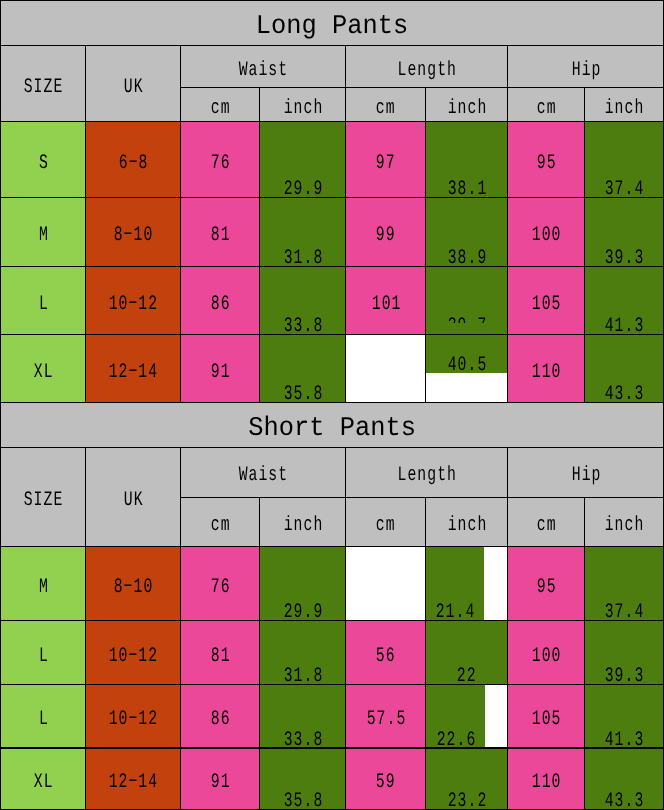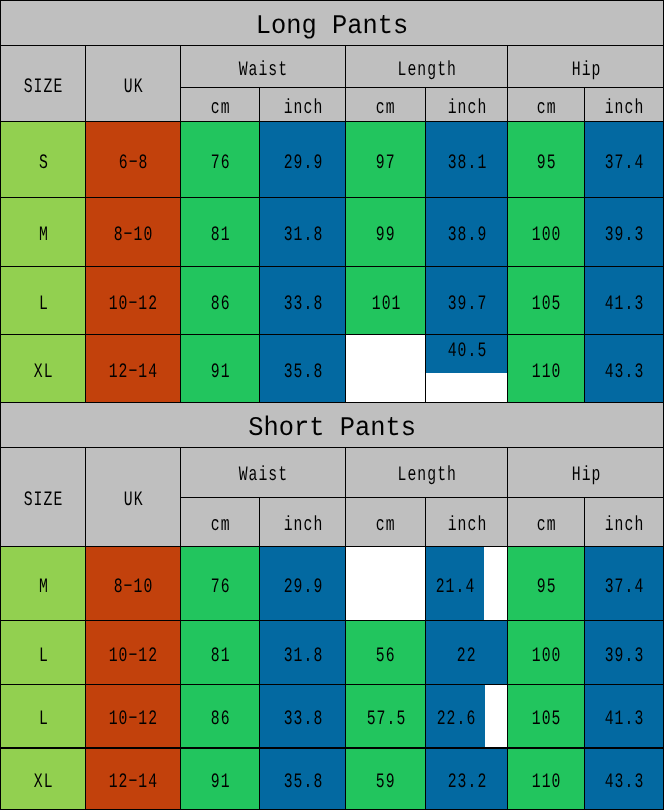--- a/index.html
+++ b/index.html
@@ -15,22 +15,22 @@
   .cell {
     position:absolute; box-sizing:border-box;
     display:flex; align-items:center; justify-content:center;
     color:#000000; overflow:hidden; white-space:pre;
   }
   .cell > span { display:block; transform-origin:center; position:relative; }
 
   .bg-gray  { background:#bfbfbf; }
   .bg-green { background:#92d050; }
   .bg-blue  { background:#c2410c; }
-  .bg-pale  { background:#0369a1; }
-  .bg-white { background:#22c55e; }
+  .bg-pale  { background:#4d7c0f;align-items:flex-end; }
+  .bg-white { background:#ec4899; }
 
   .t-title { font-size:27px; }
   .t-title > span { transform:scaleX(0.94); top:3.8px; }
 
   .t-head  { font-size:20.5px; letter-spacing:1.45px; }
   .t-head > span { transform:scaleX(0.72); top:3.7px; margin-right:-1.45px; }
 
   .t-data  { font-size:20.5px; letter-spacing:1.45px; }
   .t-data > span { transform:scaleX(0.72); top:3.7px; margin-right:-1.45px; }
 

